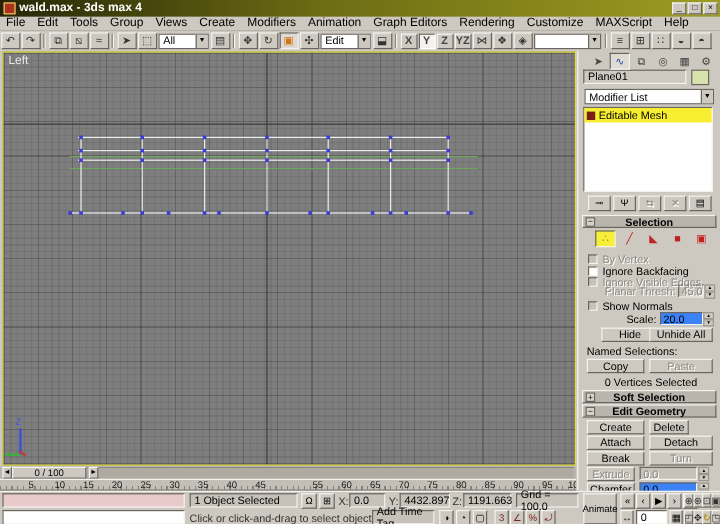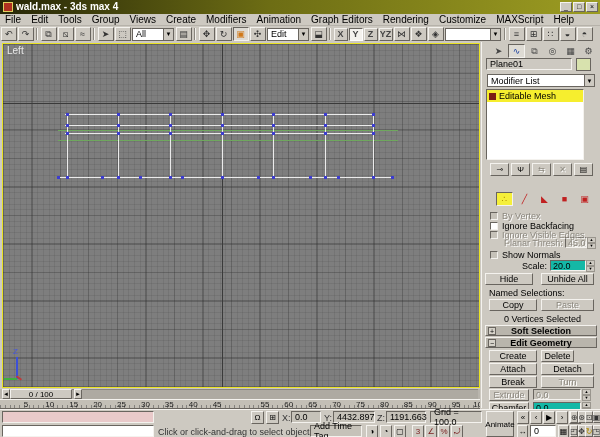--- a/index.html
+++ b/index.html
@@ -94,21 +94,21 @@
     border-top:1px solid #f4f2ee; border-left:1px solid #f4f2ee;
     border-right:1px solid #69655f; border-bottom:1px solid #69655f;
     font-size:9px; font-weight:bold; display:flex; align-items:center; justify-content:center; }
   .rollout .pm { position:absolute; left:2px; top:1px; width:8px; height:8px; background:#d6d2c9;
     border:1px solid #69655f; font-size:7px; line-height:7px; text-align:center; font-weight:normal; }
   .pbtn { position:absolute; height:12px; font-size:9px; }
   .cb { position:absolute; width:8px; height:8px; background:#fff; border-top:1px solid #69655f;
     border-left:1px solid #69655f; border-right:1px solid #f4f2ee; border-bottom:1px solid #f4f2ee; }
   .cb.off { background:#c6c2b9; }
   .cblabel { position:absolute; font-size:9px; }
-  .spinfield { position:absolute; height:11px; background:#14b8a6; border-top:1px solid #69655f;
+  .spinfield { position:absolute; height:11px; background:#3b82f6; border-top:1px solid #69655f;
     border-left:1px solid #69655f; border-right:1px solid #f4f2ee; border-bottom:1px solid #f4f2ee;
     font-size:9px; display:flex; align-items:center; padding-left:2px; }
   .spinfield.off { background:#c6c2b9; }
   .spin { position:absolute; width:9px; height:11px; display:flex; flex-direction:column; }
   .spin span { flex:1; font-size:4px; line-height:4px; text-align:center;
     background:#cdc9c1; border:1px solid #9a968e; }
   .subobj { position:absolute; top:0; width:17px; height:14px; font-size:9px; color:#c02020; }
   .subobj.sel { background:#f5ef3a; border-top:1px solid #69655f; border-left:1px solid #69655f;
     border-right:1px solid #f4f2ee; border-bottom:1px solid #f4f2ee; }
   .rad { position:absolute; width:8px; height:8px; border-radius:50%; background:#c6c2b9;
@@ -289,29 +289,33 @@
     <div id="ptabs"></div>
 
     <div class="sfield" style="left:4px;top:16px;width:86px;background:#cdc9c1">Plane01</div>
     <div class="abs" style="left: 94px; top: 16px; width: 15px; height: 13px; border: 1px solid rgb(105, 101, 95); background: rgb(216, 226, 174);" id="objcolor"></div>
 
     <div class="tdrop" style="position:absolute;left:4px;top:32px;width:108px">
       <span>Modifier List</span>
       <span class="arr">▼</span>
     </div>
 
-    <div class="abs white sunken" style="left:4px;top:47px;width:98px;height:71px">
+    <div class="abs white sunken" style="left:4px;top:47px;width:108px;height:71px">
       <div style="height:12px;background:#f6ee2e;display:flex;align-items:center;padding-left:2px">
         <span style="width:7px;height:7px;background:#7a1f14;margin-right:3px"></span>
         <span style="font-size:9px">Editable Mesh</span>
       </div>
     </div>
 
     <div id="stackbtns"></div>
 
+    <div class="rollout" style="top:137px">
+      <span class="pm">−</span>
+      <span>Selection</span>
+    </div>
     <div id="subobj" class="abs" style="left:14px;top:150px;width:100px;height:14px">
         <div class="subobj ctr sel" style="left: 0px; color: rgb(176, 144, 0);">∴</div>
         <div class="subobj ctr" style="left: 20px;">╱</div>
         <div class="subobj ctr" style="left: 40px;">◣</div>
         <div class="subobj ctr" style="left: 60px;">■</div>
         <div class="subobj ctr" style="left: 80px;">▣</div>
       </div>
     <div id="selchecks"></div>
 
     <div class="cblabel dis" style="left:22px;top:196px">Planar Thresh:</div>
@@ -324,21 +328,21 @@
     <div class="cb off" style="left:8px;top:209px"></div>
     <div class="cblabel" style="left:20px;top:208px">Show Normals</div>
 
     <div class="cblabel" style="left:40px;top:219px">Scale:</div>
     <div class="spinfield" style="left:68px;top:218px;width:36px">20.0</div>
     <div class="spin" style="left:104px;top:218px">
         <span>▲</span>
         <span>▼</span>
       </div>
 
-    <div class="pbtn raised ctr" style="left:3px;top:231px;width:48px">Hide</div>
+    <div class="pbtn raised ctr" style="left:19px;top:231px;width:48px">Hide</div>
     <div class="pbtn raised ctr" style="left:59px;top:231px;width:53px">Unhide All</div>
 
     <div class="cblabel" style="left:7px;top:246px">Named Selections:</div>
 
     <div class="pbtn raised ctr" style="left:7px;top:257px;width:48px">Copy</div>
     <div class="pbtn raised ctr dis" style="left:59px;top:257px;width:53px">Paste</div>
 
     <div class="cblabel" style="left:22px;top:272px">0 Vertices Selected</div>
 
     <div class="rollout" style="top:283px">
@@ -393,20 +397,21 @@
       <div class="pbtn raised ctr" style="left: 7px; top: 321px; width: 48px;">Attach</div>
       <div class="pbtn raised ctr" style="left: 59px; top: 321px; width: 53px;">Detach</div>
       <div class="pbtn raised ctr" style="left: 7px; top: 334px; width: 48px;">Break</div>
       <div class="pbtn raised ctr dis" style="left: 59px; top: 334px; width: 53px;">Turn</div>
     </div>
 
   <div id="statusbar" class="abs">
     <div class="sfield" style="left:2px;top:1px;width:152px;background:#e9caca"></div>
     <div class="sfield" style="left:2px;top:15px;width:152px;background:#ffffff"></div>
 
+    <div class="sfield" style="left:158px;top:1px;width:90px">1 Object Selected</div>
     <div class="sicon raised ctr" style="left:251px;top:1px">Ω</div>
     <div class="sicon raised ctr" style="left:266px;top:1px">⊞</div>
 
     <div class="slabel" style="left:282px;top:3px">X:</div>
     <div class="sfield" style="left:291px;top:1px;width:30px">0.0</div>
     <div class="slabel" style="left:324px;top:3px">Y:</div>
     <div class="sfield" style="left:333px;top:1px;width:42px">4432.897</div>
     <div class="slabel" style="left:377px;top:3px">Z:</div>
     <div class="sfield" style="left:386px;top:1px;width:40px">1191.663</div>
 

